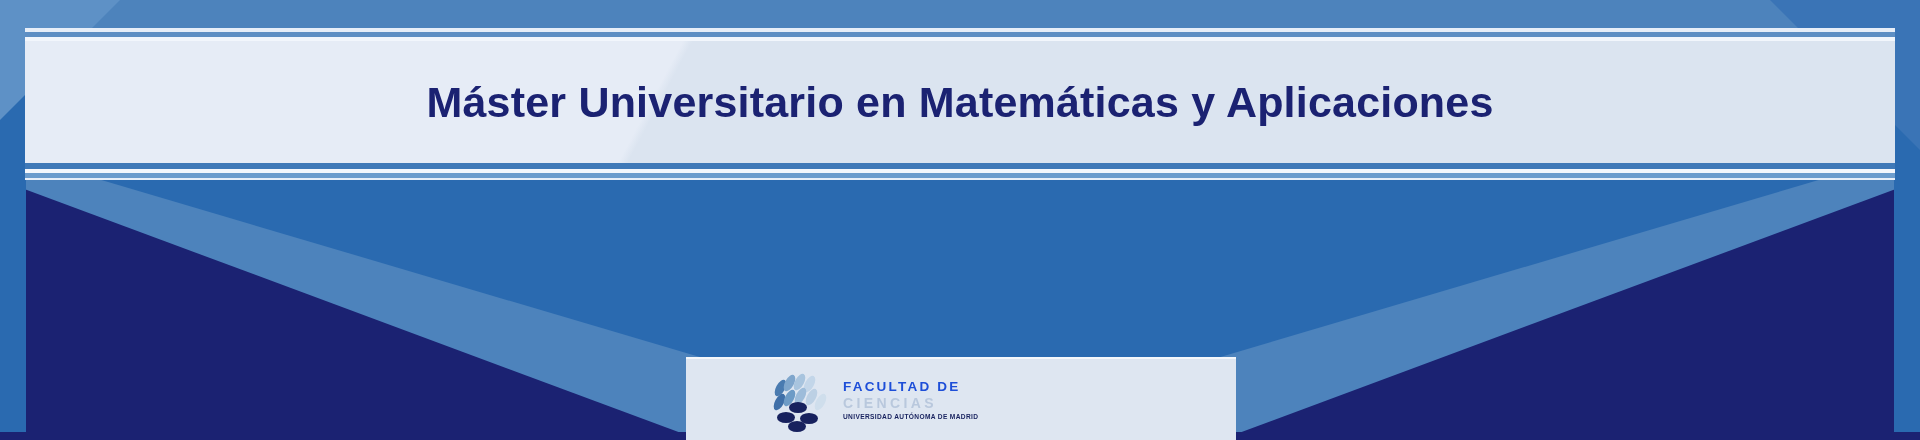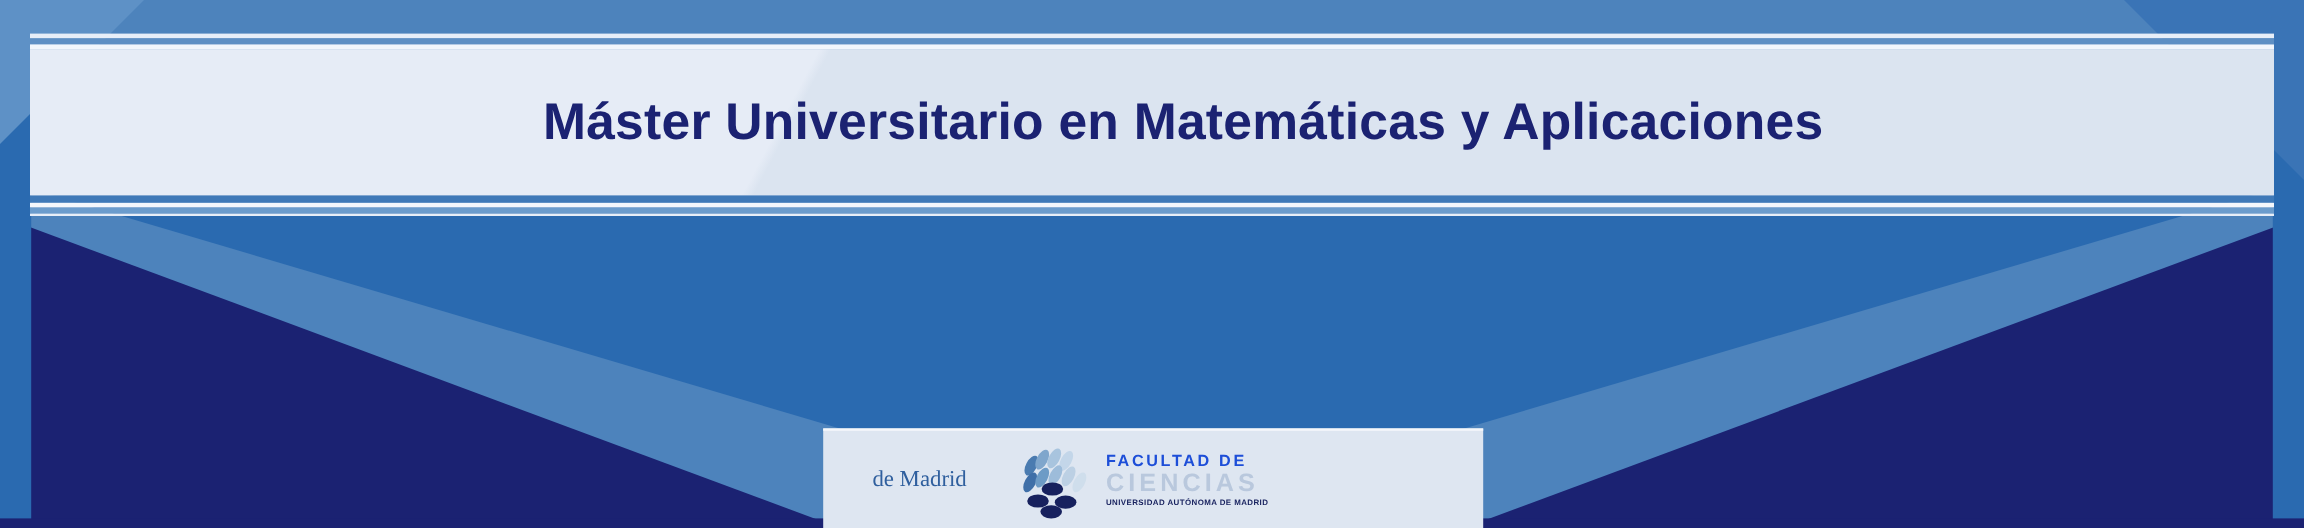--- a/index.html
+++ b/index.html
@@ -166,21 +166,20 @@
     height: 122px;
     display: flex;
     align-items: center;
     justify-content: center;
     font-size: 43px;
     font-weight: bold;
     color: #1b2272;
     letter-spacing: 0.2px;
     white-space: nowrap;
     z-index: 3;
-    padding-left: 26px;
   }
 
   
   #logo-panel {
     position: absolute;
     left: 686px;
     top: 357px;
     width: 550px;
     height: 83px;
     background: #dee6f1;
@@ -244,21 +243,21 @@
     line-height: 1;
   }
   #fac-line1 {
     font-size: 13.5px;
     font-weight: bold;
     letter-spacing: 2.2px;
     color: #1d4ed8;
     white-space: nowrap;
   }
   #fac-line2 {
-    font-size: 21px;
+    font-size: 14px;
     font-weight: bold;
     letter-spacing: 3.4px;
     color: #b9c8dd;
     margin-top: 2px;
     white-space: nowrap;
   }
   #fac-line3 {
     font-size: 6.6px;
     font-weight: bold;
     letter-spacing: 0.35px;
@@ -296,21 +295,20 @@
     <div class="rule rule-outer-bot"></div>
     <div class="rule rule-edge-bot"></div>
 
     <div id="title-text">Máster Universitario en Matemáticas y Aplicaciones</div>
   </div>
 
   <div id="logo-panel">
 
     <div id="uam-logo">
       <div id="uam-wordmark">
-        <div>de Madrid</div>
       </div>
     </div>
 
     <div id="fac-logo">
       <div id="fac-mark">
           <i style="left: 1px; top: 6px; width: 9px; height: 18px; background: rgb(74, 123, 176); transform: rotate(28deg);"></i>
           <i style="left: 10px; top: 1px; width: 9px; height: 18px; background: rgb(127, 166, 204); transform: rotate(28deg);"></i>
           <i style="left: 20px; top: 0px; width: 9px; height: 18px; background: rgb(168, 196, 222); transform: rotate(28deg);"></i>
           <i style="left: 30px; top: 2px; width: 9px; height: 18px; background: rgb(195, 214, 233); transform: rotate(28deg);"></i>
           <i style="left: 0px; top: 20px; width: 9px; height: 18px; background: rgb(63, 111, 168); transform: rotate(28deg);"></i>

